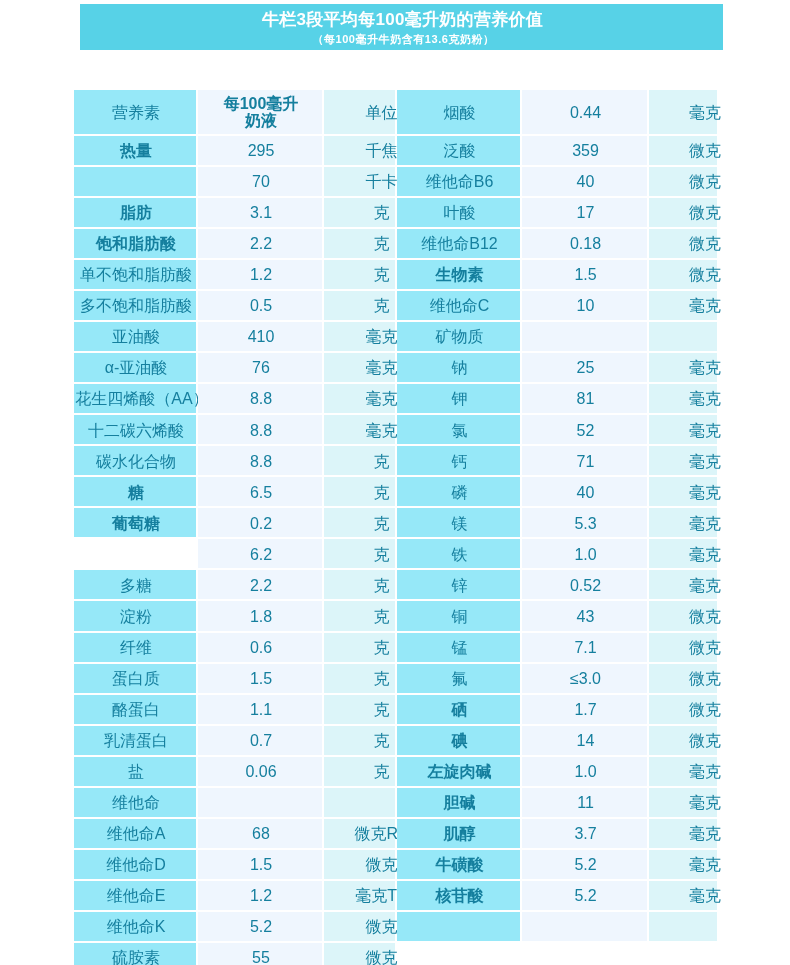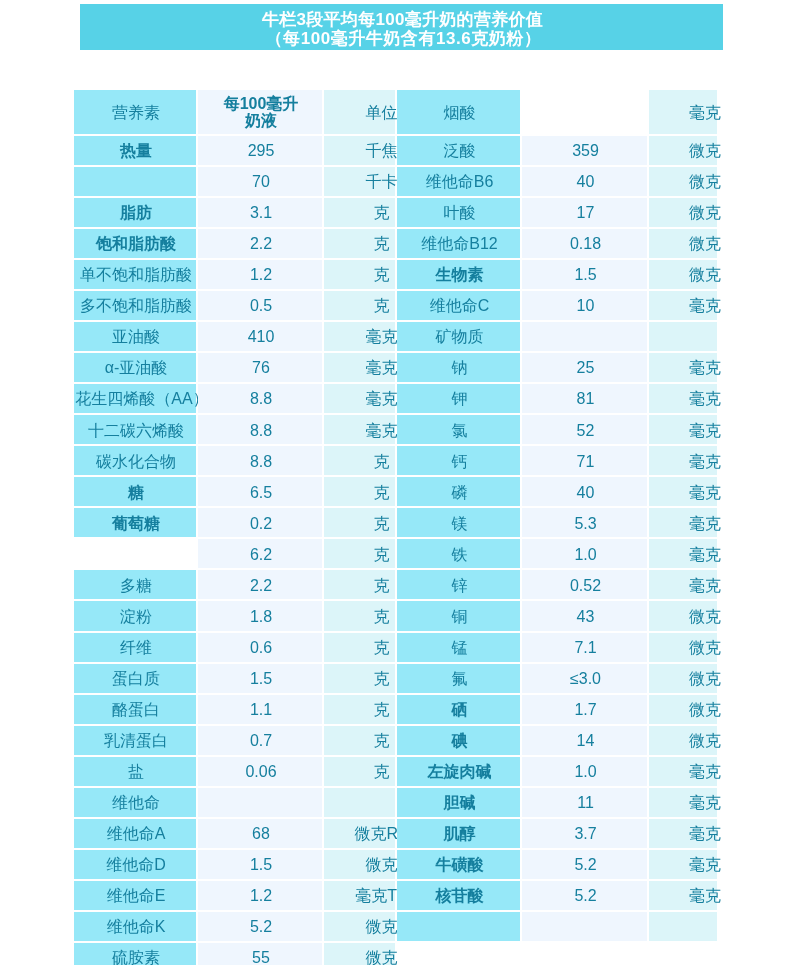--- a/index.html
+++ b/index.html
@@ -5,21 +5,21 @@
 <style>
   html,body{margin:0;padding:0;background:#ffffff;}
   body{width:790px;height:965px;overflow:hidden;
        font-family:"Liberation Sans",sans-serif;}
   #page{position:absolute;left:0;top:0;width:790px;height:965px;background:#ffffff;}
   .banner{position:absolute;left:80px;top:4px;width:643px;height:46px;background:#57d2e7;}
   .banner .title{position:absolute;left:0;width:643px;top:6px;text-align:center;
       color:#ffffff;font-size:17px;font-weight:bold;line-height:20px;
       white-space:nowrap;letter-spacing:0.3px;text-indent:2px;}
   .banner .sub{position:absolute;left:0;width:643px;top:27px;text-align:center;
-      color:#ffffff;font-size:17px;font-weight:bold;line-height:16px;
+      color:#ffffff;font-size:11px;font-weight:bold;line-height:16px;
       white-space:nowrap;letter-spacing:0.55px;text-indent:4px;}
   .grid{position:absolute;left:74px;top:50px;width:643px;margin-top:40px;}
   .row{position:relative;height:31.04px;}
   .cell{position:absolute;top:0;display:flex;align-items:center;justify-content:center;
         box-sizing:border-box;padding-top:1px;padding-left:2px;
         color:#157f9e;font-size:16px;line-height:1.1;white-space:nowrap;}
   .c-name{background:#96e8f8;}
   .c-val{background:#eff6fe;}
   .c-unit{background:#dcf5f9;padding-left:44px;}
   .bold{font-weight:bold;align-items:center;}
@@ -47,20 +47,21 @@
 
   <div class="grid">
   <div class="row hrow">
     <div class="cell c-name x1">营养素</div>
     <div class="cell c-val x2 bold two-line">
           <span>每100毫升</span>
           <span>奶液</span>
         </div>
     <div class="cell c-unit x3">单位</div>
     <div class="cell c-name x4">烟酸</div>
+    <div class="cell c-val x5">0.44</div>
     <div class="cell c-unit x6">毫克</div>
   </div>
   <div class="row drow">
     <div class="cell c-name x1 bold">热量</div>
     <div class="cell c-val x2">295</div>
     <div class="cell c-unit x3">千焦</div>
     <div class="cell c-name x4">泛酸</div>
     <div class="cell c-val x5">359</div>
     <div class="cell c-unit x6">微克</div>
   </div>

